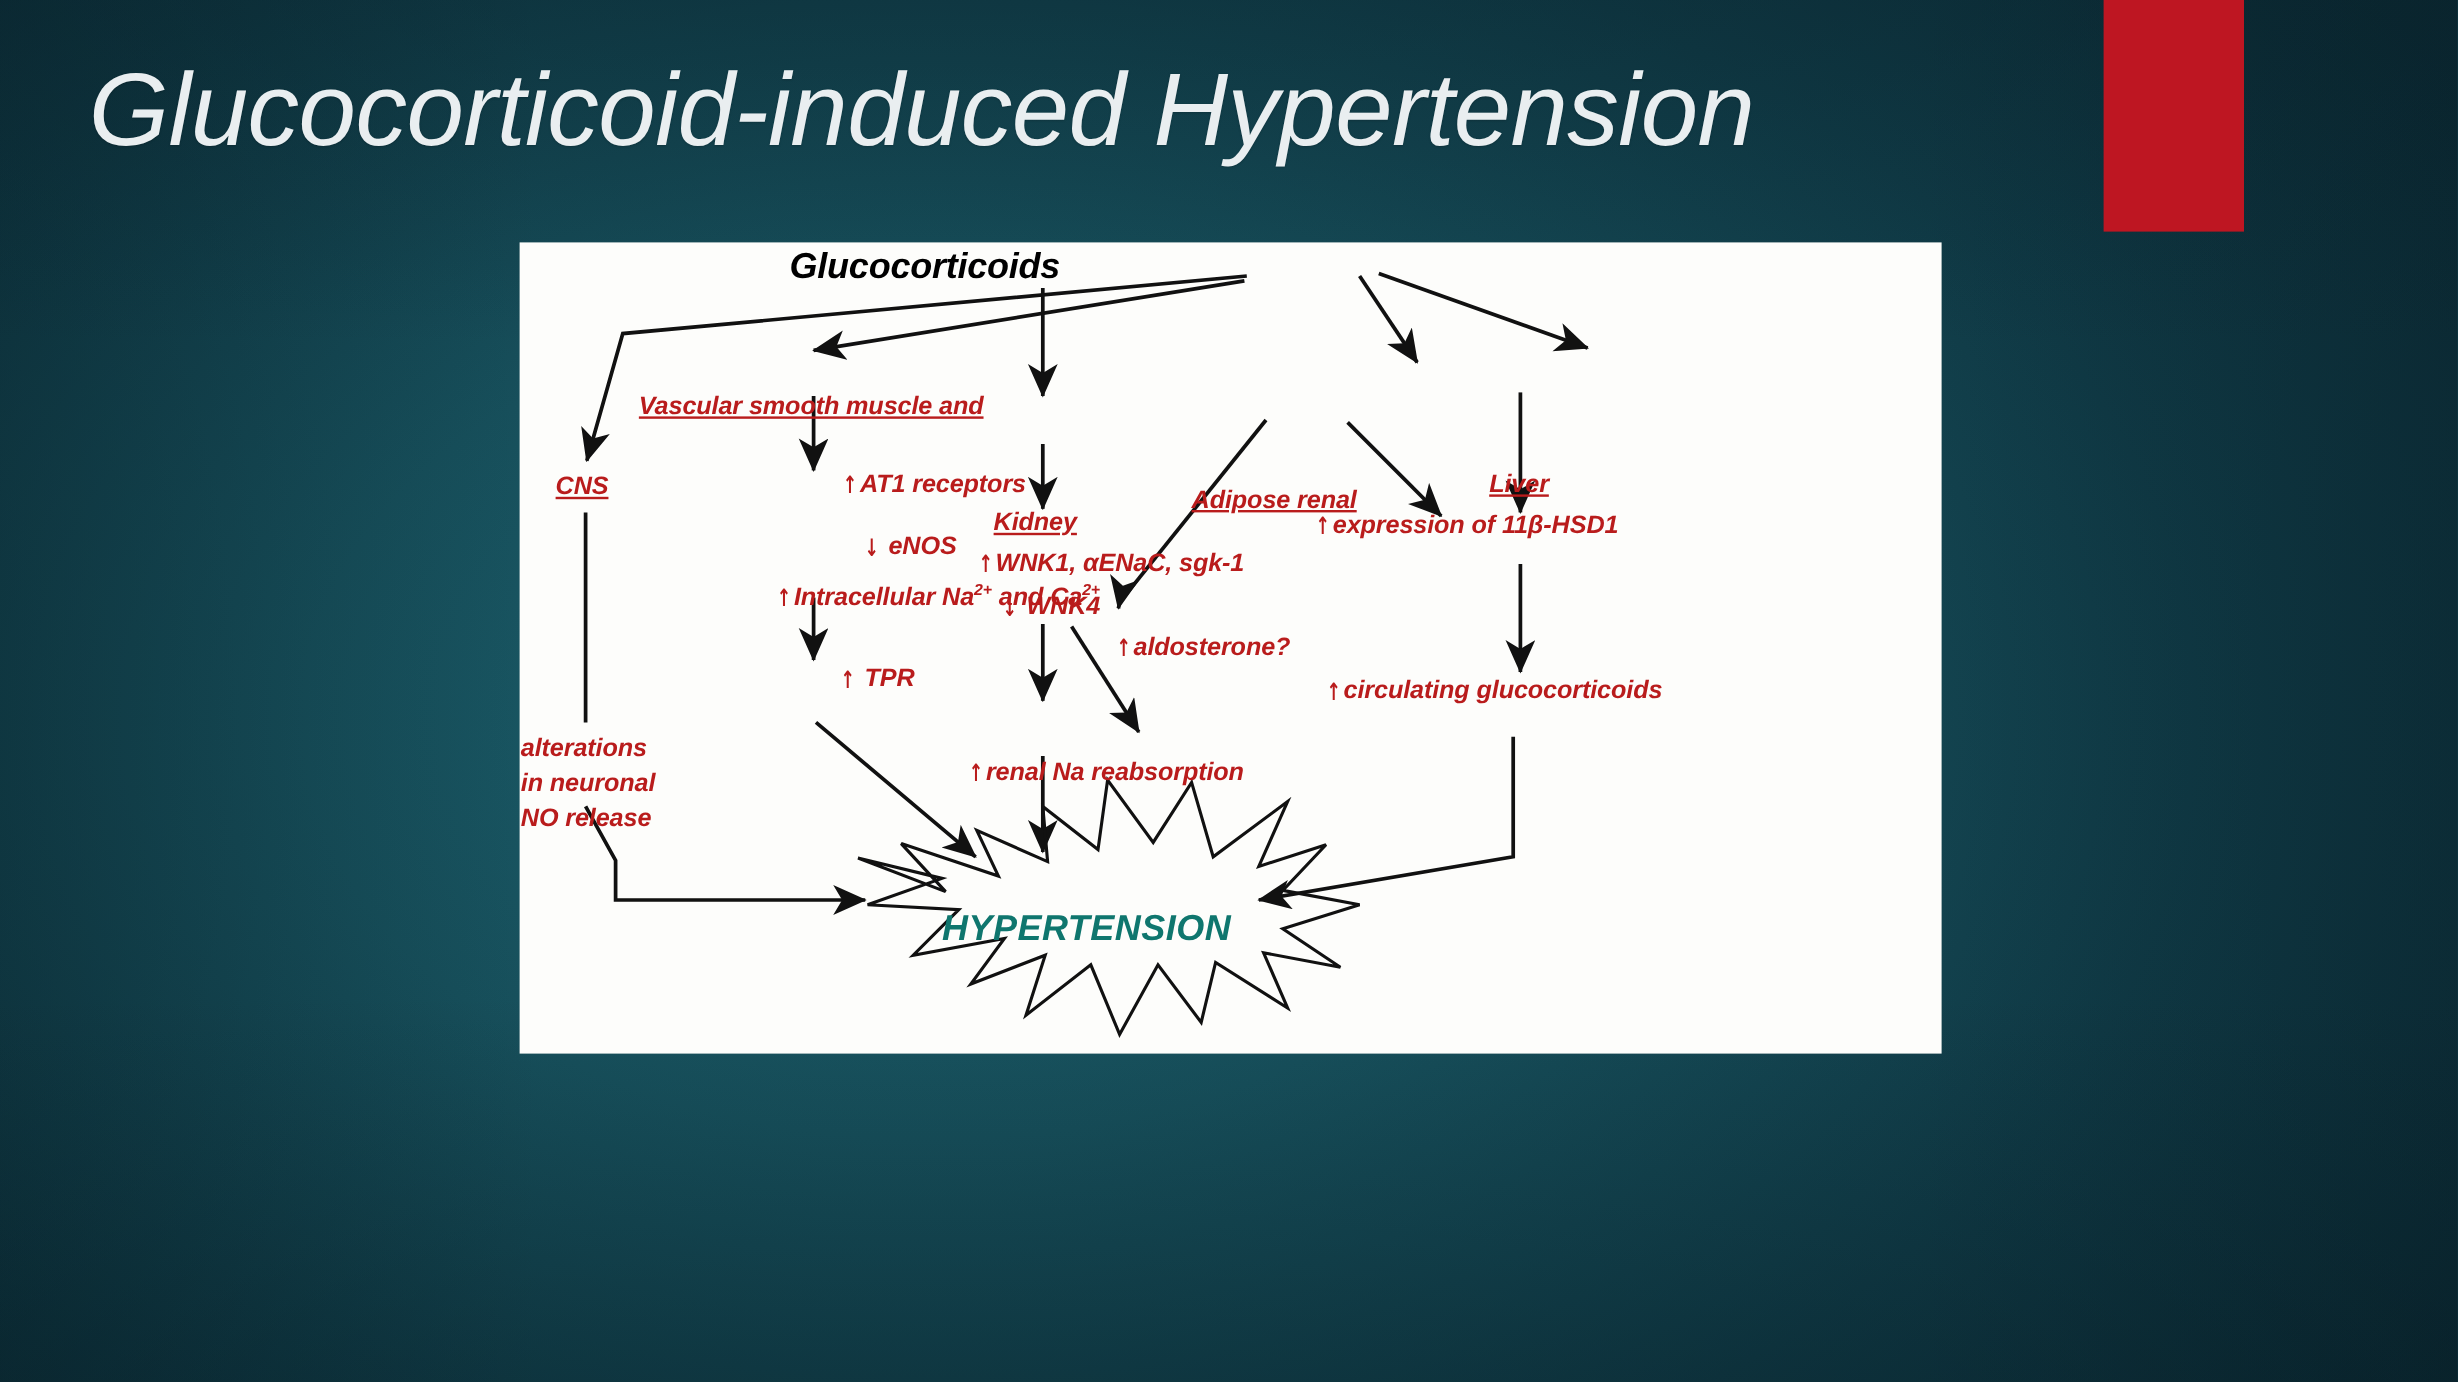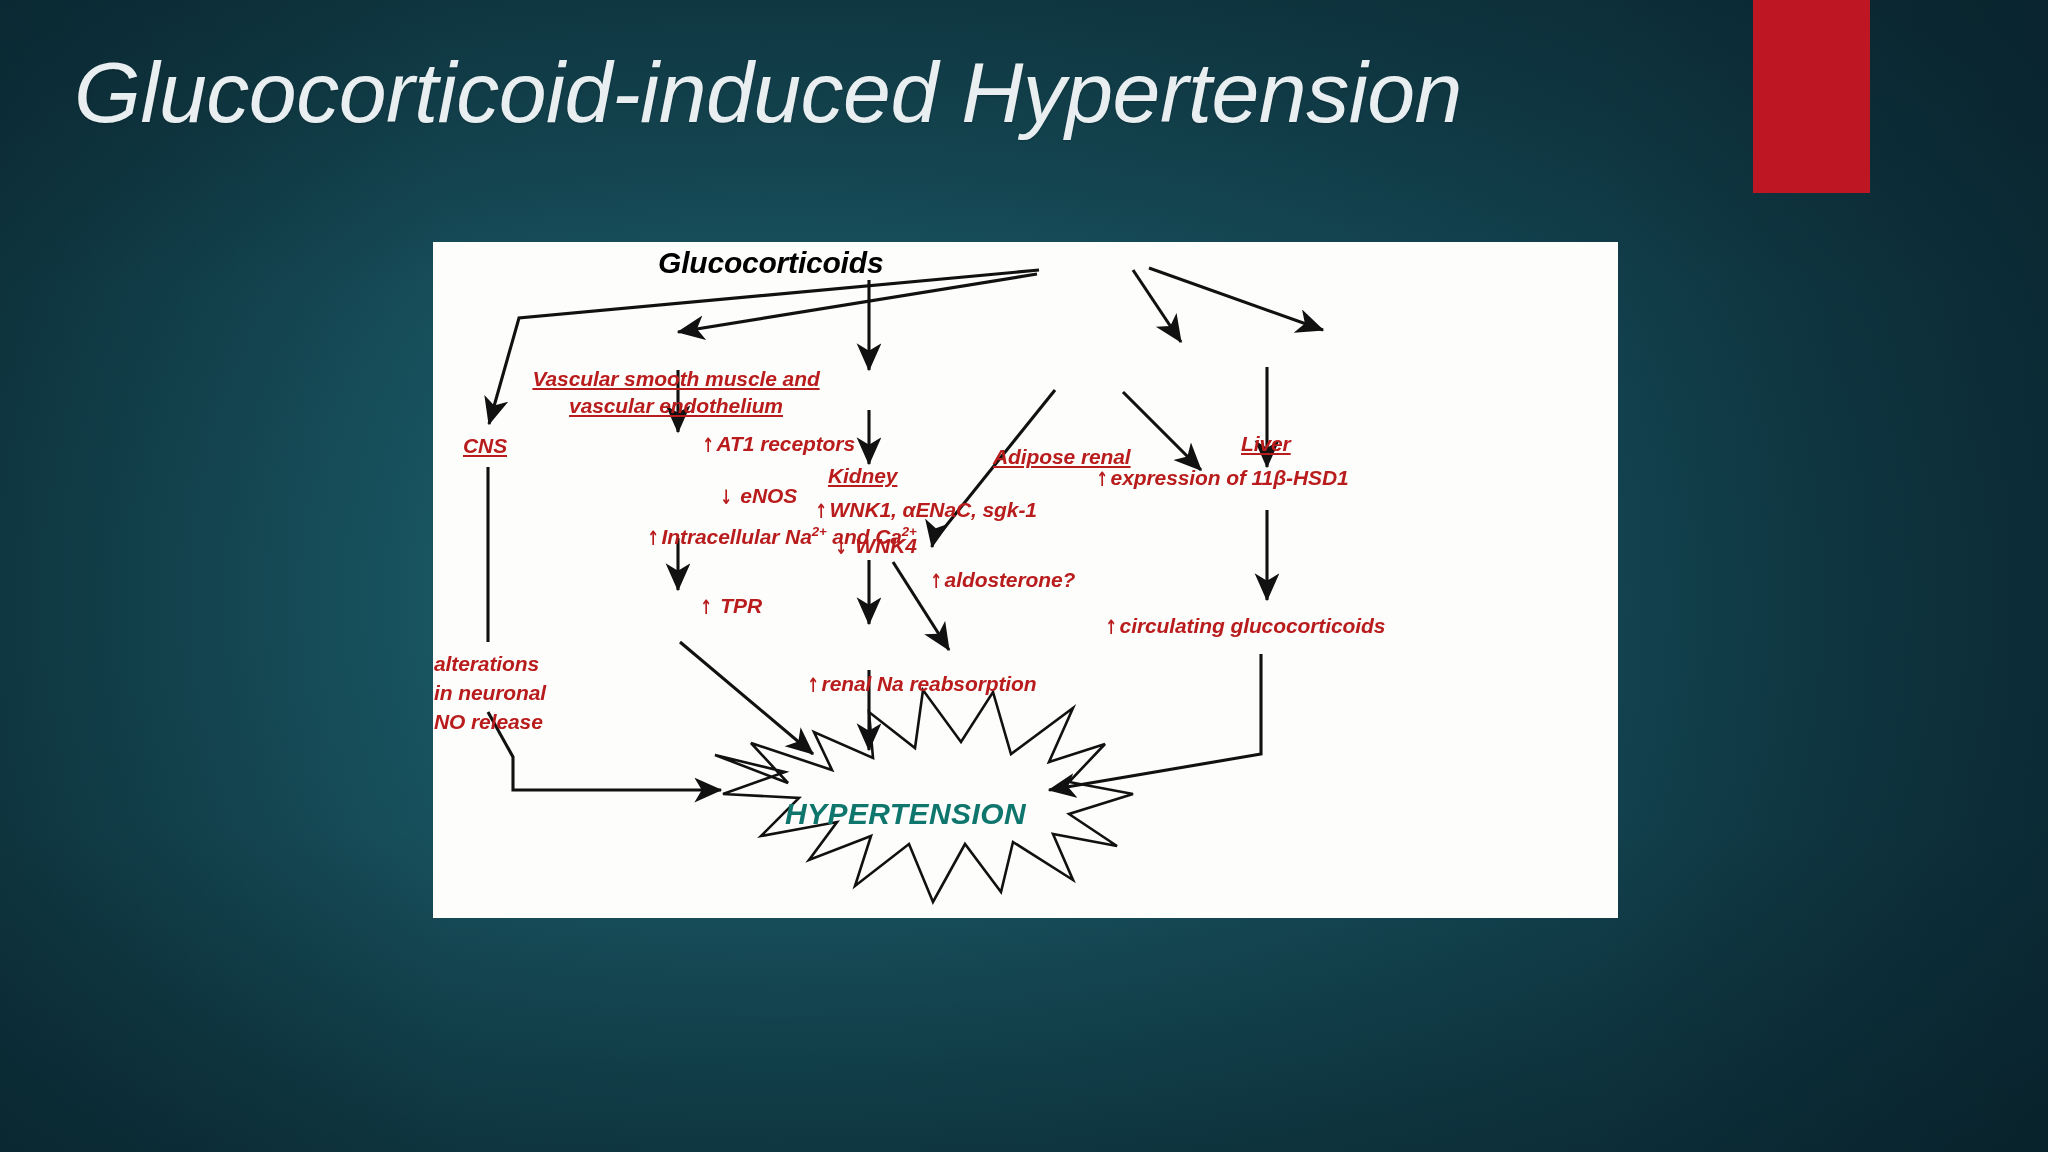--- a/index.html
+++ b/index.html
@@ -67,21 +67,20 @@
   
   .diagram-panel {
     position: absolute;
     left: 433px;
     top: 202px;
     width: 1185px;
     height: 676px;
     background: #fdfdfb;
     z-index: 3;
     overflow: hidden;
-    margin-top: 40px;
   }
 
   .diagram-svg {
     position: absolute;
     left: 0;
     top: 0;
     width: 1185px;
     height: 908px;
   }
 
@@ -189,21 +188,20 @@
                  L500,660 L476,602 L422,644 L438,594 L376,618 L404,580 L328,594 L366,556
                  L290,552 L352,530 Z" fill="none" stroke="#111" stroke-width="2.6"></path>
       </g>
     </svg>
 
     <div class="dg-title" style="left:225px; top:4px;">Glucocorticoids</div>
 
     <div class="dg-label u" style="left:30px; top:192px;">CNS</div>
 
     <div class="dg-label u center" style="left:8px; top:125px; width:470px;">Vascular smooth muscle and</div>
-    <div class="dg-label u center" style="left:8px; top:152px; width:470px;">vascular endothelium</div>
 
     <div class="dg-label u" style="left:395px; top:222px;">Kidney</div>
 
     <div class="dg-label u" style="left:560px; top:203px;">Adipose renal</div>
 
     <div class="dg-label u" style="left:808px; top:190px;">Liver</div>
 
     <div class="dg-label" style="left:267px; top:190px;text-align:right;">
       <span class="arrowglyph">↑</span><span>AT1 receptors</span>
     </div>
@@ -235,21 +233,21 @@
     </div>
 
     <div class="dg-label" style="left:661px; top:224px;">
       <span class="arrowglyph">↑</span><span>expression of 11β-HSD1</span>
     </div>
 
     <div class="dg-label" style="left:372px; top:430px;">
       <span class="arrowglyph">↑</span><span>renal Na reabsorption</span>
     </div>
 
-    <div class="dg-label" style="left:670px; top:372px;">
+    <div class="dg-label" style="left:670px; top:362px;">
       <span class="arrowglyph">↑</span><span>circulating glucocorticoids</span>
     </div>
 
     <div class="dg-label" style="left:1px; top:410px;">alterations</div>
     <div class="dg-label" style="left:1px; top:439px;">in neuronal</div>
     <div class="dg-label" style="left:1px; top:468px;">NO release</div>
 
     <div class="burst-text" style="left:352px; top:555px;">HYPERTENSION</div>
 
   </div>

